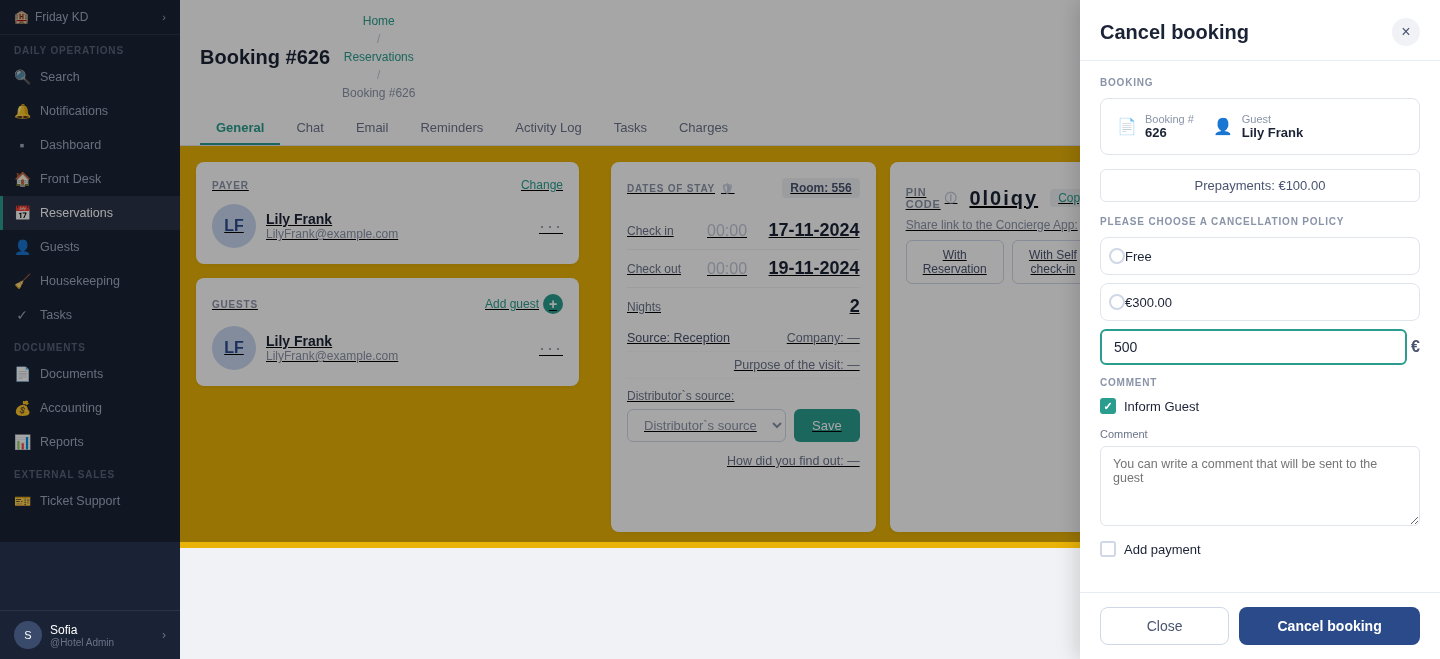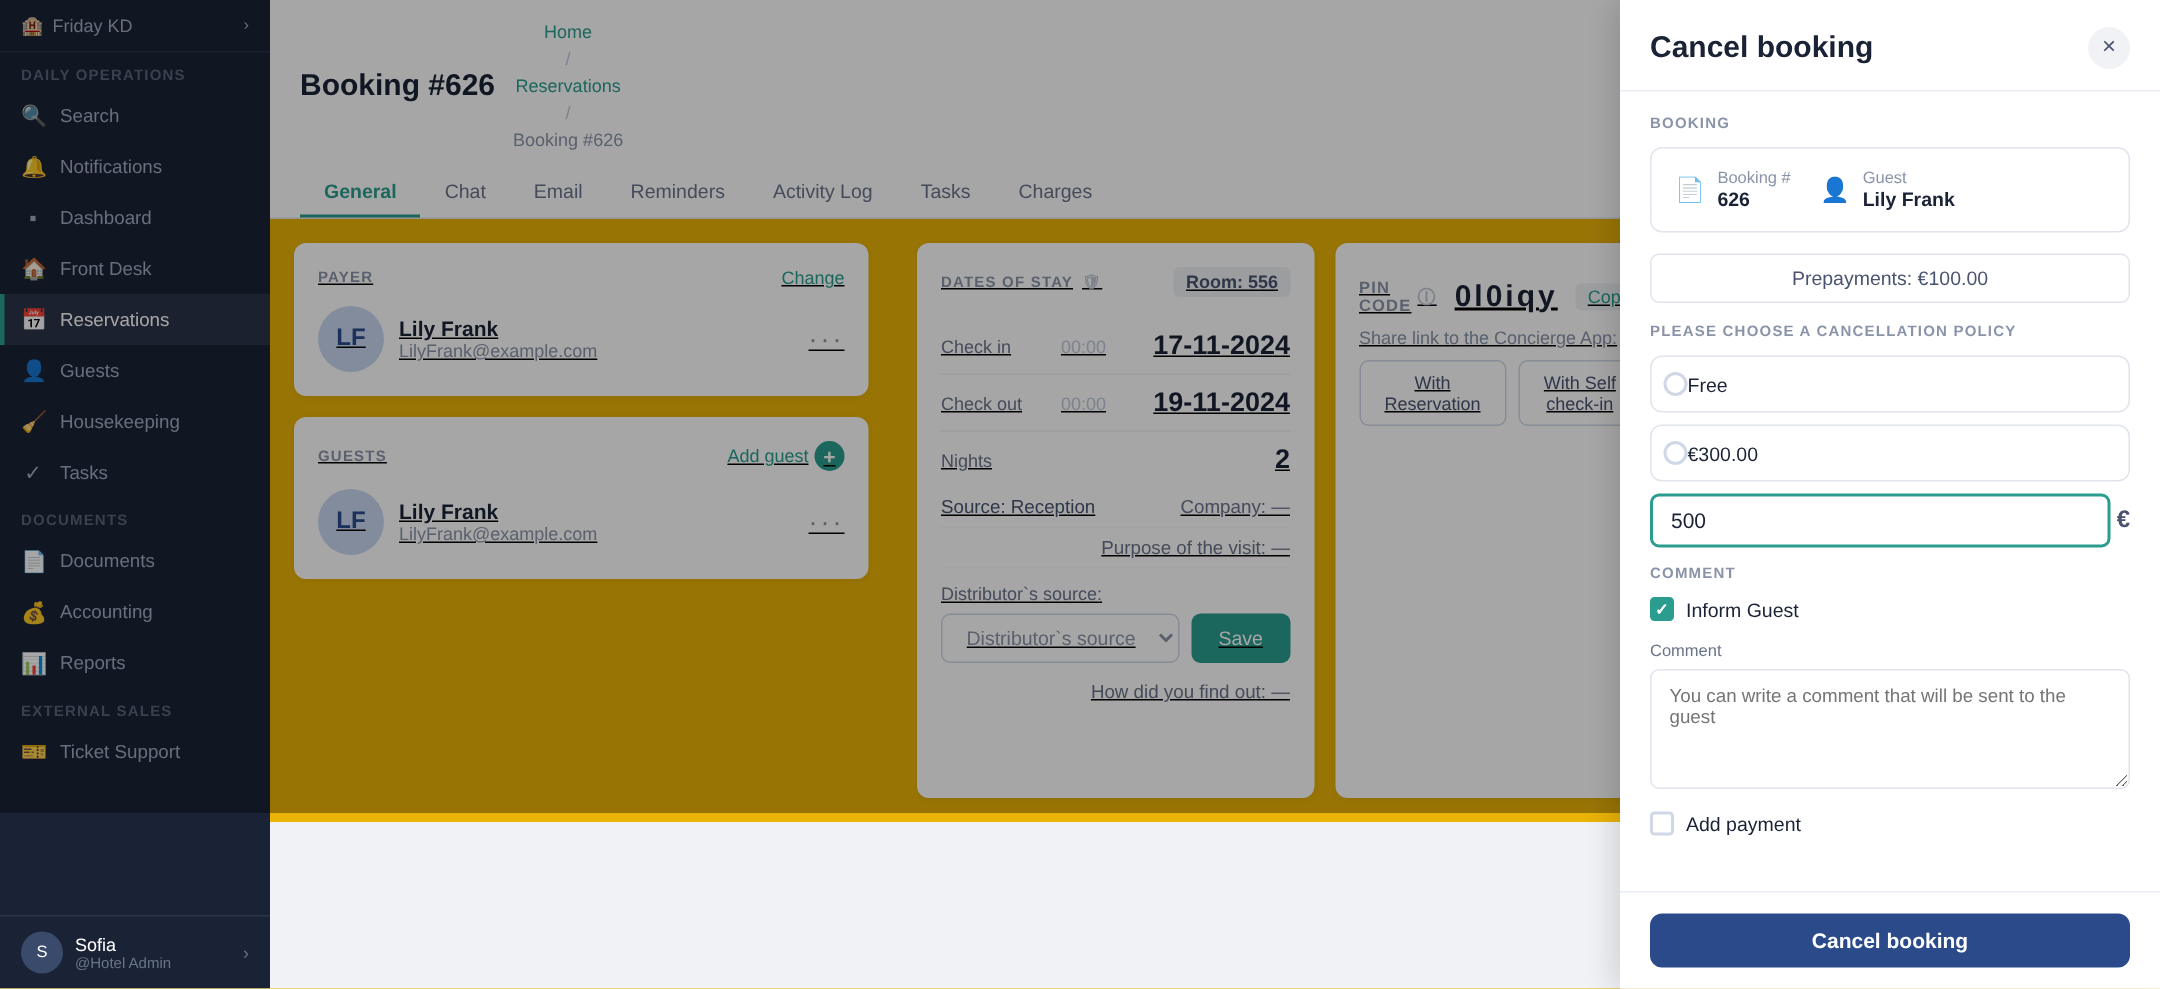--- a/index.html
+++ b/index.html
@@ -52,21 +52,21 @@
     .change-link { font-size: 12px; color: #2a9d8f; cursor: pointer; text-decoration: none; }
 
     
     .middle-panel { flex: 1; padding: 16px; overflow-y: auto; display: flex; gap: 14px; }
     .dates-card { background: #fff; border-radius: 8px; padding: 16px; box-shadow: 0 1px 4px rgba(0,0,0,0.06); }
     .dates-header { display: flex; align-items: center; justify-content: space-between; margin-bottom: 14px; }
     .dates-title { font-size: 10px; font-weight: 700; color: #8a94a8; letter-spacing: 0.8px; text-transform: uppercase; display: flex; align-items: center; gap: 6px; }
     .room-badge { background: #f0f2f5; border-radius: 4px; padding: 3px 8px; font-size: 12px; color: #4a5470; font-weight: 600; }
     .dates-row { display: flex; align-items: center; padding: 8px 0; border-bottom: 1px solid #f0f2f5; }
     .dates-label { font-size: 12px; color: #6a748a; width: 70px; }
-    .dates-time { font-size: 12px; color: #c0c8d8; margin-left: 10px; }
+    .dates-time { font-size: 16px; color: #c0c8d8; margin-left: 10px; }
     .dates-date { font-size: 18px; font-weight: 700; color: #1a2235; margin-left: auto; }
     .dates-nights { display: flex; align-items: center; padding: 8px 0; }
     .dates-nights-label { font-size: 12px; color: #6a748a; }
     .dates-nights-val { font-size: 18px; font-weight: 700; color: #1a2235; margin-left: auto; }
     .info-row { display: flex; padding: 6px 0; font-size: 12.5px; color: #4a5470; border-bottom: 1px solid #f8f9fb; gap: 10px; }
     .info-row span:last-child { margin-left: auto; color: #6a748a; }
     .pin-row { display: flex; align-items: center; padding: 8px 0; gap: 12px; }
     .pin-label { font-size: 11px; font-weight: 700; color: #8a94a8; letter-spacing: 0.8px; text-transform: uppercase; display: flex; align-items: center; gap: 4px; }
     .pin-value { font-size: 20px; font-weight: 700; color: #1a2235; letter-spacing: 2px; }
     .pin-copy { font-size: 12px; color: #2a9d8f; cursor: pointer; background: #f0f2f5; border-radius: 4px; padding: 2px 8px; border: none; }
@@ -408,16 +408,17 @@
         <textarea class="comment-textarea" placeholder="You can write a comment that will be sent to the guest" style=""></textarea>
       </div>
 
       <div class="add-payment-row">
         <div class="checkbox-unchecked"></div>
         <span class="checkbox-label">Add payment</span>
       </div>
     </div>
 
     <div class="modal-footer">
+      <button class="btn-close">Close</button>
       <button class="btn-cancel-booking">Cancel booking</button>
     </div>
   </div>
 </div>
 
 </body></html>

